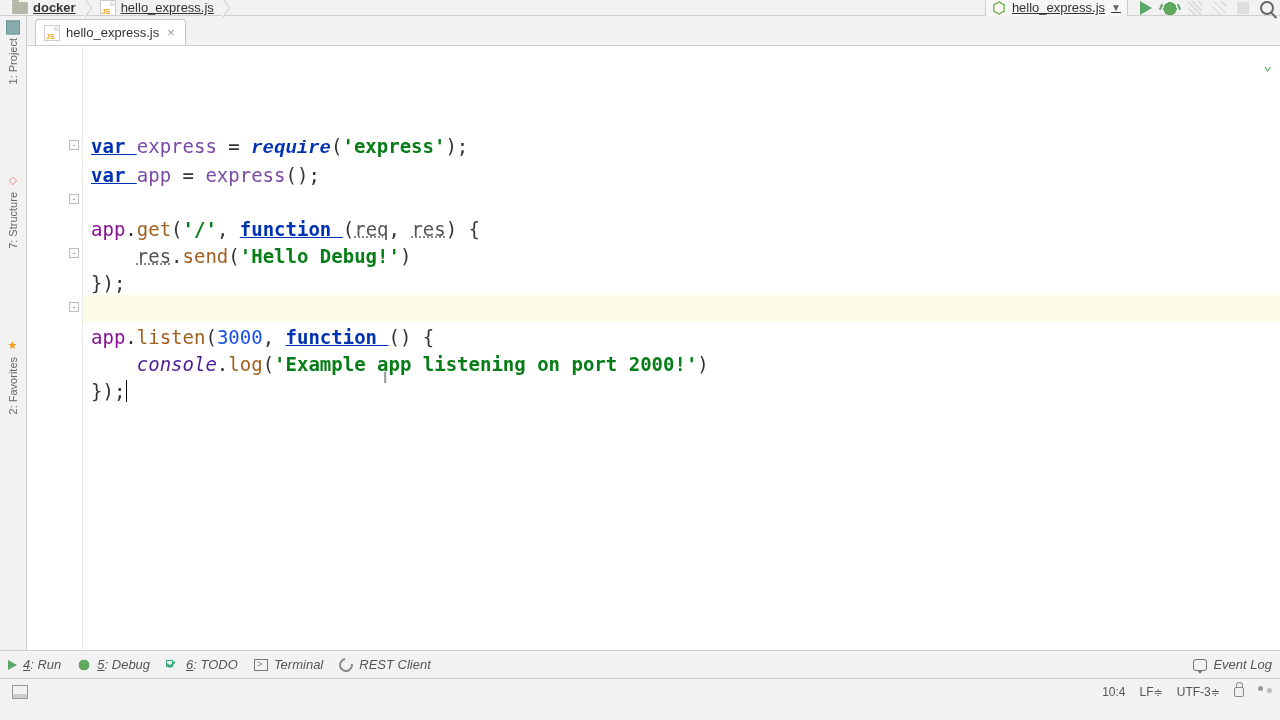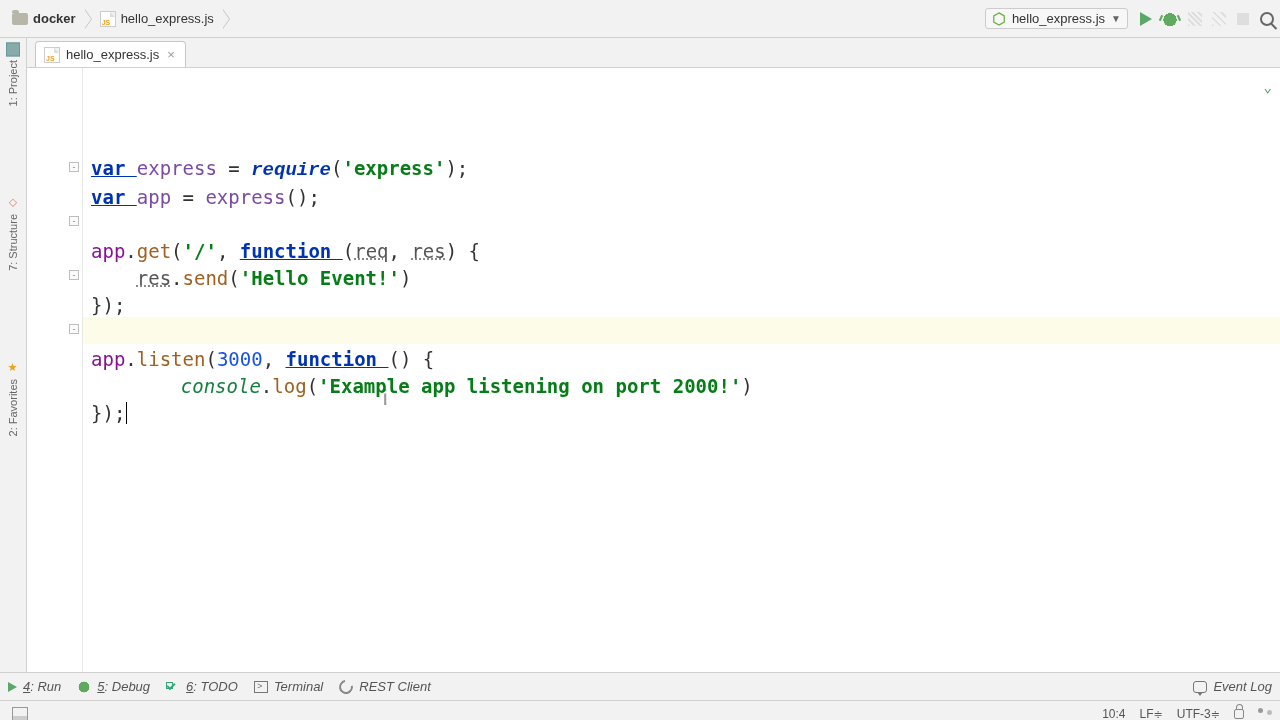--- a/index.html
+++ b/index.html
@@ -6,26 +6,27 @@
 body {
   font-family: "Segoe UI", Arial, sans-serif;
   font-size: 13px;
   background: #f2f2f2;
   width: 1280px;
   height: 720px;
   overflow: hidden;
   color: #333;
 }
 .top-bar {
-  height: 38px;
+  height: 16px;
   display: flex;
   align-items: center;
   border-bottom: 1px solid #d0d0d0;
   padding: 0 6px;
   background: #f2f2f2;
+  text-decoration: underline;
 }
 .breadcrumbs {
   display: flex;
   align-items: center;
   flex: 1;
 }
 .crumb {
   display: flex;
   align-items: center;
   height: 24px;
@@ -233,21 +234,21 @@
   white-space: pre;
   position: relative;
 }
 .kw { color: #0033b3; font-weight: bold; text-decoration: underline; }
 .def { color: #7a4aa6; }
 .fn-italic { color: #0033b3; font-weight: bold; font-style: italic; font-family: Liberation Mono, monospace; }
 .str { color: #067d17; font-weight: bold; }
 .num { color: #1750eb; }
 .param { color: #555; text-decoration: underline dotted #888; }
 .ident { color: #871094; }
-.obj-italic { color: #15803d; font-style: italic; margin-left: 44px; }
+.obj-italic { color: #4c1d95; font-style: italic; }
 .member { color: #a06020; }
 .call { color: #7a4aa6; }
 .hl-line {
   position: absolute;
   left: 0; right: 0;
   height: 27px;
   background: #fcfce8;
   z-index: 0;
 }
 .code-inner { position: relative; z-index: 1; }
@@ -392,21 +393,21 @@
           <div class="fold-marker" style="top: 148px;">-</div>
           <div class="fold-marker" style="top: 202px;">-</div>
           <div class="fold-marker" style="top: 256px;">-</div>
         </div>
       <div class="code" id="code"><div class="hl-line" style="top: 249px;"></div>
         <div class="analysis-chevron">⌄</div>
         <div class="code-inner" id="code-inner"><span class="kw">var </span><span class="def">express</span><span> = </span><span class="fn-italic">require</span><span>(</span><span class="str">'express'</span><span>);</span>
 <span class="kw">var </span><span class="def">app</span><span> = </span><span class="call">express</span><span>();</span>
 
 <span class="ident">app</span><span>.</span><span class="member">get</span><span>(</span><span class="str">'/'</span><span>, </span><span class="kw">function </span><span>(</span><span class="param">req</span><span>, </span><span class="param">res</span><span>) {</span>
-<span>    </span><span class="param">res</span><span>.</span><span class="member">send</span><span>(</span><span class="str">'Hello Event!'</span><span>)</span>
+<span>    </span><span class="param">res</span><span>.</span><span class="member">send</span><span>(</span><span class="str">'Hello Debug!'</span><span>)</span>
 <span>});</span>
 
 <span class="ident">app</span><span>.</span><span class="member">listen</span><span>(</span><span class="num">3000</span><span>, </span><span class="kw">function </span><span>() {</span>
 <span>    </span><span class="obj-italic">console</span><span>.</span><span class="member">log</span><span>(</span><span class="str">'Example app listening on port 2000!'</span><span>)</span>
 <span>});</span><span class="caret"></span>
 </div>
       <div class="textcur" style="left: 300px; top: 316px;">Ꭵ</div></div>
     </div>
   </div>
 </div>

